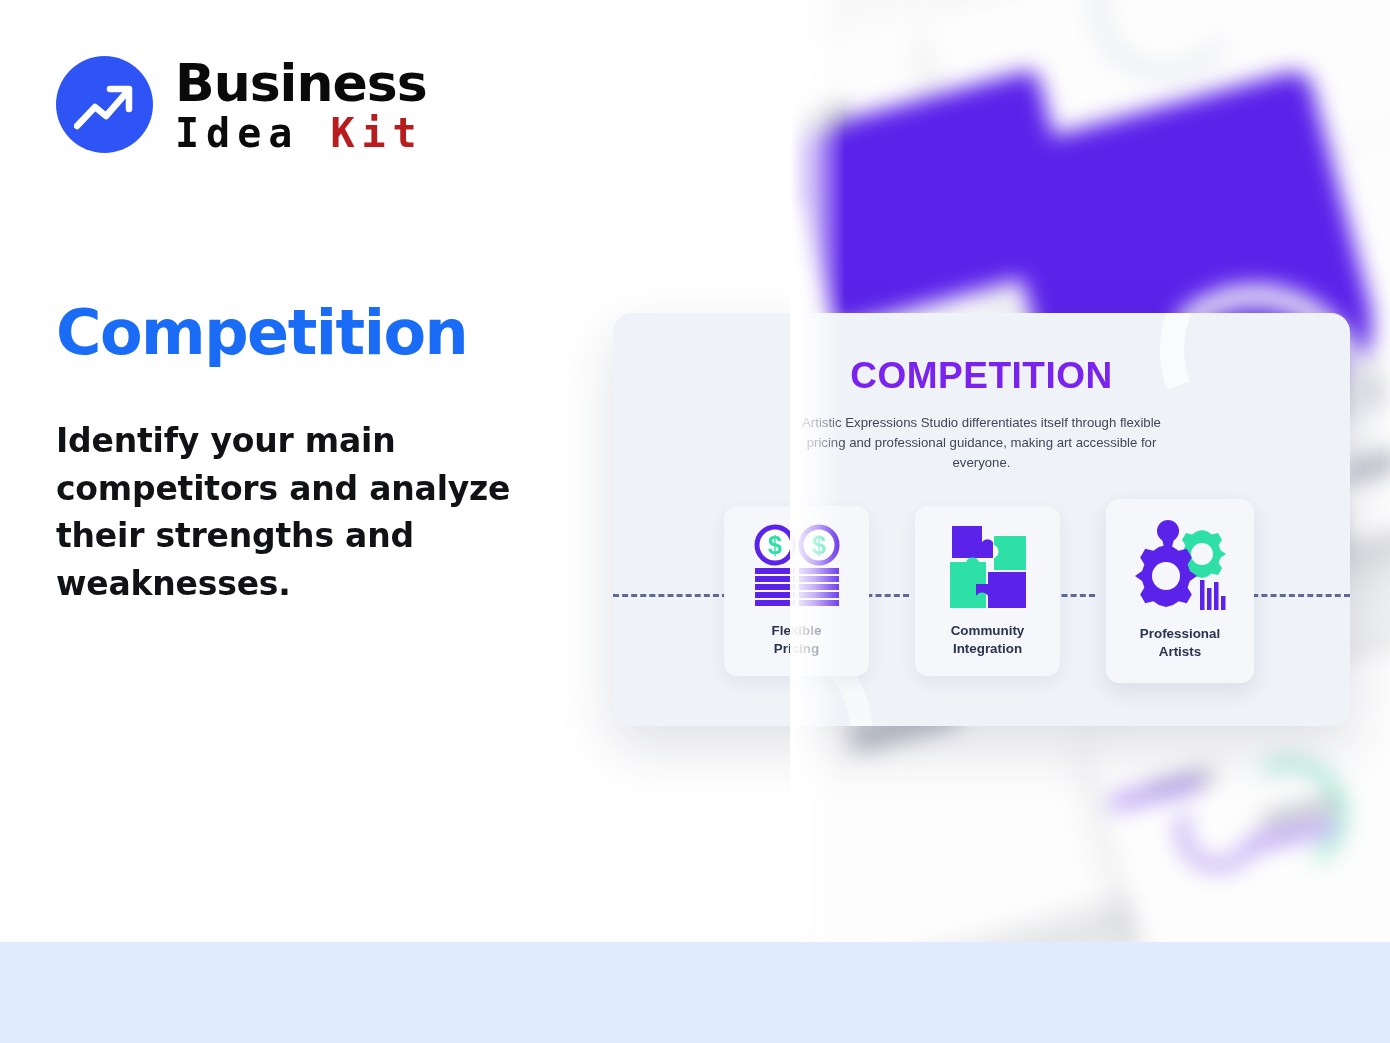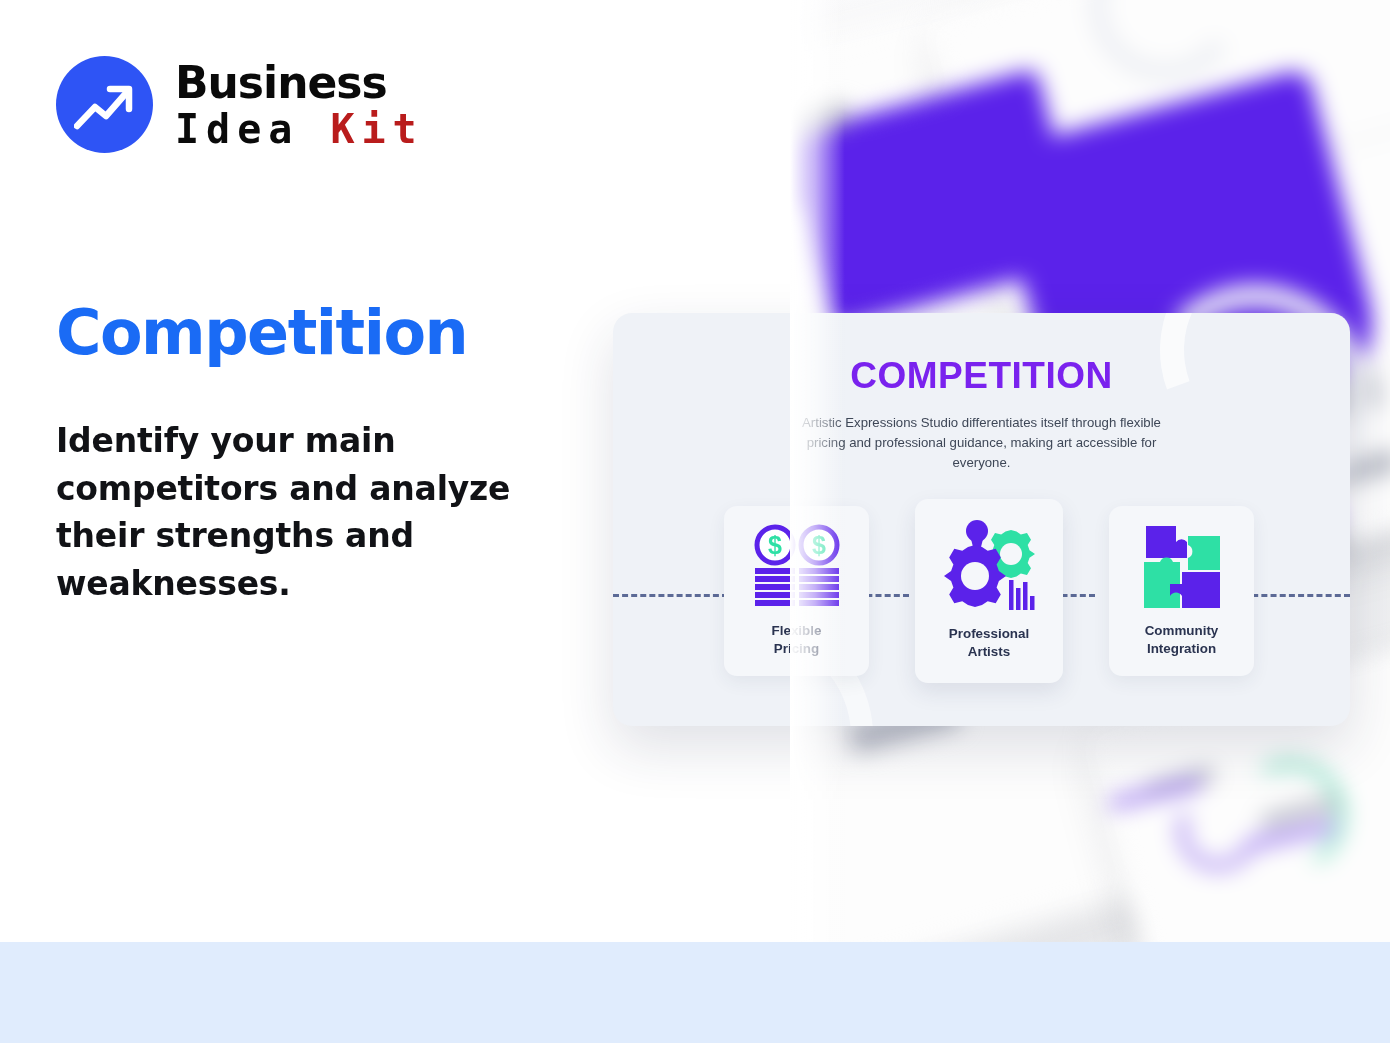--- a/index.html
+++ b/index.html
@@ -157,21 +157,21 @@
   }
   .logo-mark {
     width: 97px; height: 97px;
     border-radius: 50%;
     background: #2e54f5;
     display: flex; align-items: center; justify-content: center;
     flex: none;
   }
   .logo-words { display: flex; flex-direction: column; line-height: 1; }
   .logo-top {
-    font-size: 44px;
+    font-size: 52px;
     font-weight: 700;
     color: #0a0a0a;
     letter-spacing: -1px;
     font-family: "DejaVu Sans", sans-serif;
     position: relative;
   }
   .logo-bottom {
     font-size: 40px;
     font-weight: 700;
     letter-spacing: 7px;
@@ -435,20 +435,39 @@
               <rect x="50" y="76" width="40" height="6"></rect>
             </g>
           </svg>
         </div>
         <div class="feature-label">
           <span>Flexible</span><br>
           <span>Pricing</span>
         </div>
       </div>
 
+      <div class="feature-card">
+        <div class="feature-icon">
+          <svg width="92" height="92" viewBox="0 0 92 92" aria-hidden="true">
+
+            <path d="M10,4 H40 V20 a7,7 0 0 1 11,0 V36 H10 Z" fill="#5b22ea"></path>
+
+            <path d="M52,14 H84 V48 H52 V36 a7,7 0 0 0 0,-13 Z" fill="#2ee0a5"></path>
+
+            <path d="M8,40 H24 a7,7 0 0 1 13,0 H44 V86 H8 Z" fill="#2ee0a5"></path>
+
+            <path d="M46,50 H84 V86 H46 V74 a7,7 0 0 0 -12,0 V62 H46 Z" fill="#5b22ea"></path>
+          </svg>
+        </div>
+        <div class="feature-label">
+          <span>Community</span><br>
+          <span>Integration</span>
+        </div>
+      </div>
+
       <div class="feature-card tall">
         <div class="feature-icon">
           <svg width="100" height="98" viewBox="0 0 100 98" aria-hidden="true">
 
             <g fill="#5b22ea">
               <circle cx="38" cy="13" r="11"></circle>
               <path d="M32 21 L44 21 L41 33 L35 33 Z"></path>
               <rect x="34" y="32" width="8" height="4" rx="1.5"></rect>
             </g>
 
@@ -469,36 +488,17 @@
               <rect x="91" y="78" width="4.5" height="14"></rect>
             </g>
           </svg>
         </div>
         <div class="feature-label">
           <span>Professional</span><br>
           <span>Artists</span>
         </div>
       </div>
 
-      <div class="feature-card">
-        <div class="feature-icon">
-          <svg width="92" height="92" viewBox="0 0 92 92" aria-hidden="true">
-
-            <path d="M10,4 H40 V20 a7,7 0 0 1 11,0 V36 H10 Z" fill="#5b22ea"></path>
-
-            <path d="M52,14 H84 V48 H52 V36 a7,7 0 0 0 0,-13 Z" fill="#2ee0a5"></path>
-
-            <path d="M8,40 H24 a7,7 0 0 1 13,0 H44 V86 H8 Z" fill="#2ee0a5"></path>
-
-            <path d="M46,50 H84 V86 H46 V74 a7,7 0 0 0 -12,0 V62 H46 Z" fill="#5b22ea"></path>
-          </svg>
-        </div>
-        <div class="feature-label">
-          <span>Community</span><br>
-          <span>Integration</span>
-        </div>
-      </div>
-
     </div>
   </div>
 
   <div class="footer-band"></div>
 </div>
 
 </body></html>

